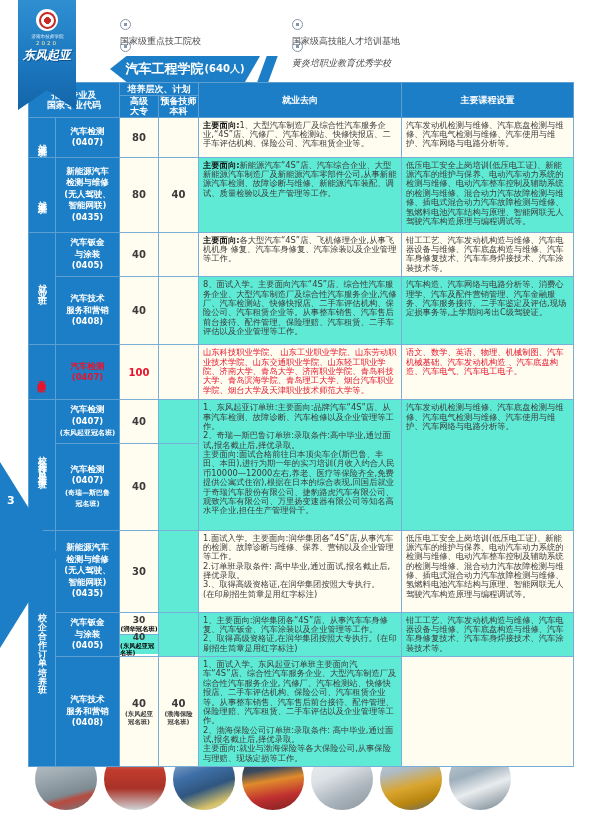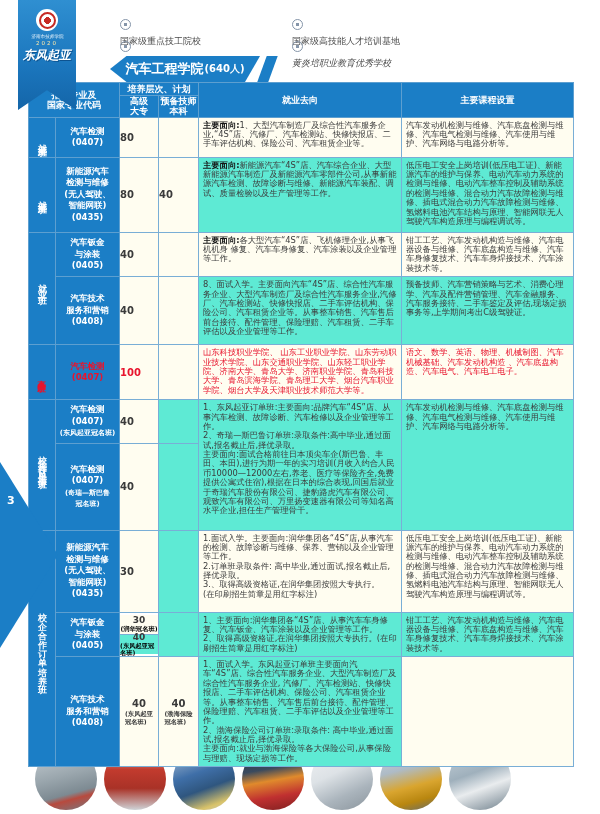--- a/index.html
+++ b/index.html
@@ -45,21 +45,21 @@
   table{border-collapse:collapse;table-layout:fixed;width:545px;}
   td{border:1px solid #79aed6;padding:0;vertical-align:middle;overflow:hidden;box-sizing:border-box;}
   td.hd{background:#1b7ec6;color:#fff;font-weight:bold;text-align:center;font-size:9px;
         line-height:1.15;white-space:pre-line;border-color:#5d9fd0;}
   td.grp{background:#1b7ec6;text-align:center;border-color:#5d9fd0;}
   .vtxt{writing-mode:vertical-rl;text-orientation:upright;color:#fff;font-weight:bold;
         font-size:9px;display:inline-block;line-height:1;}
   .ls2{letter-spacing:2px;} .ls5{letter-spacing:6px;} .ls8{letter-spacing:9px;}
   td.maj{background:#1b7ec6;color:#fff;font-weight:bold;text-align:center;font-size:8.5px;
          line-height:1.35;white-space:pre-line;border-color:#5d9fd0;padding:4px 1px;}
-  td.num{font-weight:bold;color:#3a3a3a;font-size:10px;}
+  td.num{text-align:center;font-weight:bold;color:#3a3a3a;font-size:10px;}
   .note{font-size:6.3px;font-weight:bold;line-height:1.15;white-space:pre-line;}
   td.txt{font-size:8.3px;color:#3c3c3c;line-height:1.13;padding:3px 4px;vertical-align:top;
          white-space:pre-line;text-align:left;}
   .lead{font-weight:bold;color:#141414;}
   .cream{background:#fffdf0;} .lblue{background:#5eead4;}
   .red, .red *{color:#e8142d !important;}
   .half{height:19px;display:flex;flex-direction:column;align-items:center;justify-content:center;}
   .half + .half{border-top:1px solid #79aed6;}
   .half .n{font-size:9px;font-weight:bold;color:#3a3a3a;line-height:1;}
   .stacknum{display:flex;flex-direction:column;align-items:center;justify-content:center;gap:1px;}
@@ -169,21 +169,21 @@
     <td class="txt cream"><span class="lead">主要面向:</span><span>各大型汽车“4S”店、飞机修理企业,从事飞机机身 修复、汽车车身修复、汽车涂装以及企业管理等工作。</span></td>
     <td class="txt cream">钳工工艺、汽车发动机构造与维修、汽车电器设备与维修、汽车底盘构造与维修、汽车车身修复技术、汽车车身焊接技术、汽车涂装技术等。</td>
   </tr>
 
   <tr style="height:68px">
     <td class="maj"><span>汽车技术
 服务和营销</span><br><span>(0408)</span></td>
     <td class="num cream">40</td>
     <td class="num cream"></td>
     <td class="txt lblue">8、面试入学。主要面向汽车“4S”店、综合性汽车服务企业、大型汽车制造厂及综合性汽车服务企业,汽修厂、汽车检测站、快修快报店、二手车评估机构、保险公司、汽车租赁企业等。从事整车销售、汽车售后前台接待、配件管理、保险理赔、汽车租赁、二手车评估以及企业管理等工作。</td>
-    <td class="txt lblue">预备技师、汽车营销策略与艺术、消费心理学、汽车及配件营销管理、汽车金融服务、汽车服务接待、二手车鉴定及评估,现场定损事务等,上学期间考出C级驾驶证。</td>
+    <td class="txt lblue">汽车构造、汽车网络与电路分析等、消费心理学、汽车及配件营销管理、汽车金融服务、汽车服务接待、二手车鉴定及评估,现场定损事务等,上学期间考出C级驾驶证。</td>
   </tr>
 
   <tr style="height:55px">
     <td class="grp"><span class="vtxt red" style="letter-spacing:1px;font-size:8.5px">高考升学班</span></td>
     <td class="maj red"><span>汽车检测</span><br><span>(0407)</span></td>
     <td class="num cream red">100</td>
     <td class="num cream"></td>
     <td class="txt cream red">山东科技职业学院、 山东工业职业学院、山东劳动职业技术学院、山东交通职业学院、山东轻工职业学院、济南大学、青岛大学、济南职业学院、青岛科技大学、青岛滨海学院、青岛理工大学、烟台汽车职业学院、烟台大学及天津职业技术师范大学等。</td>
     <td class="txt cream red">语文、数学、英语、物理、机械制图、汽车机械基础、汽车发动机构造 、汽车底盘构造、汽车电气、汽车电工电子。</td>
   </tr>

